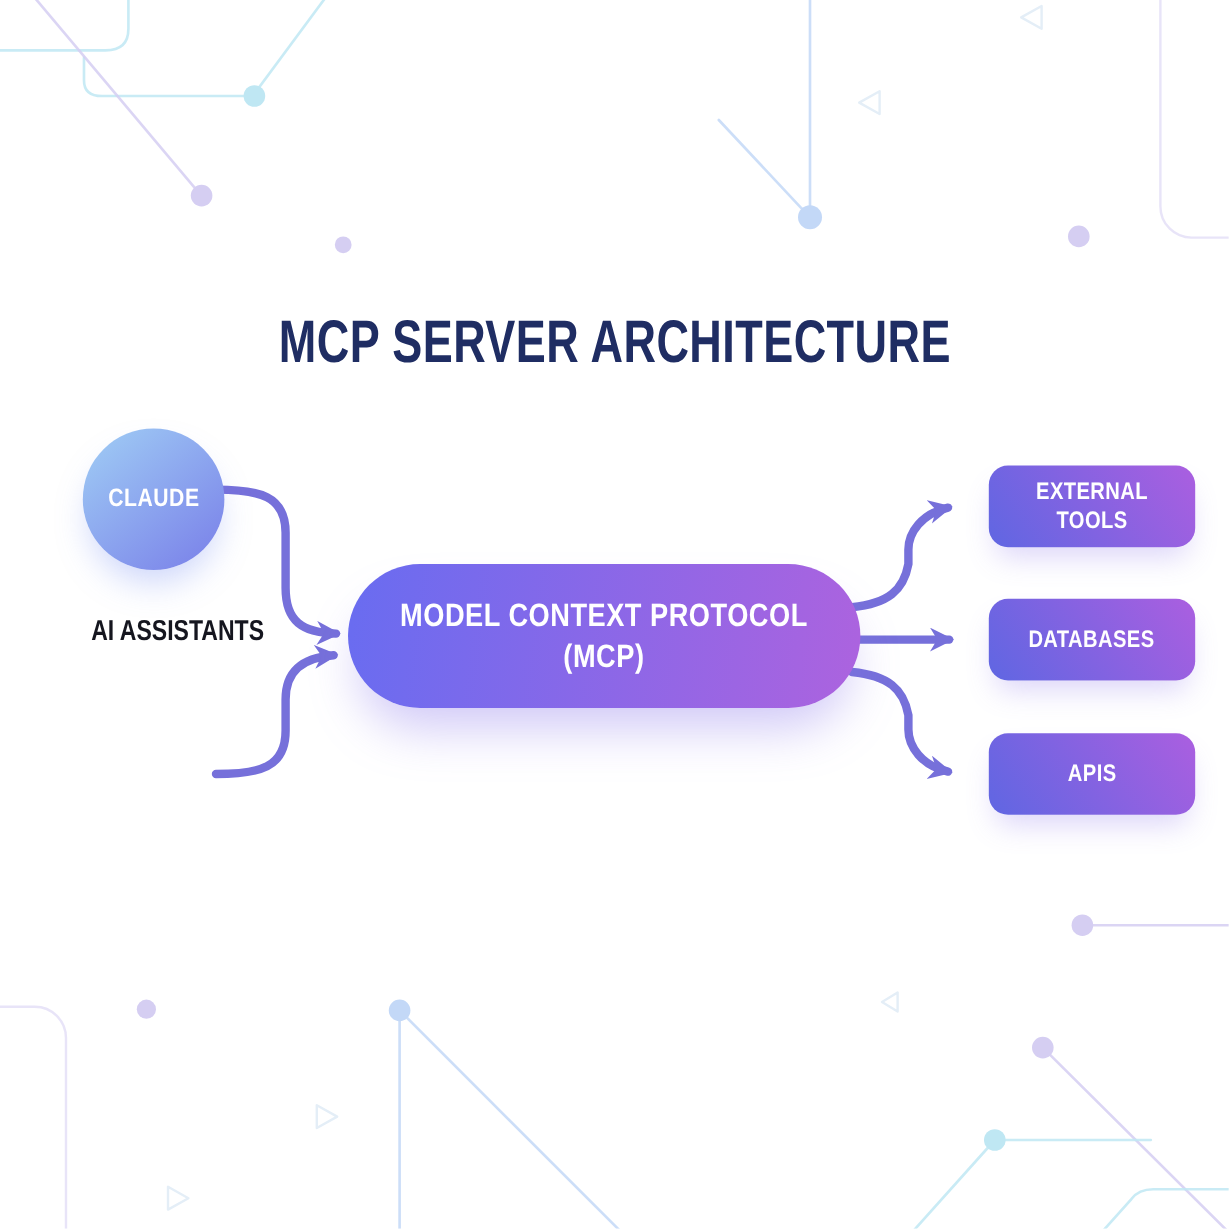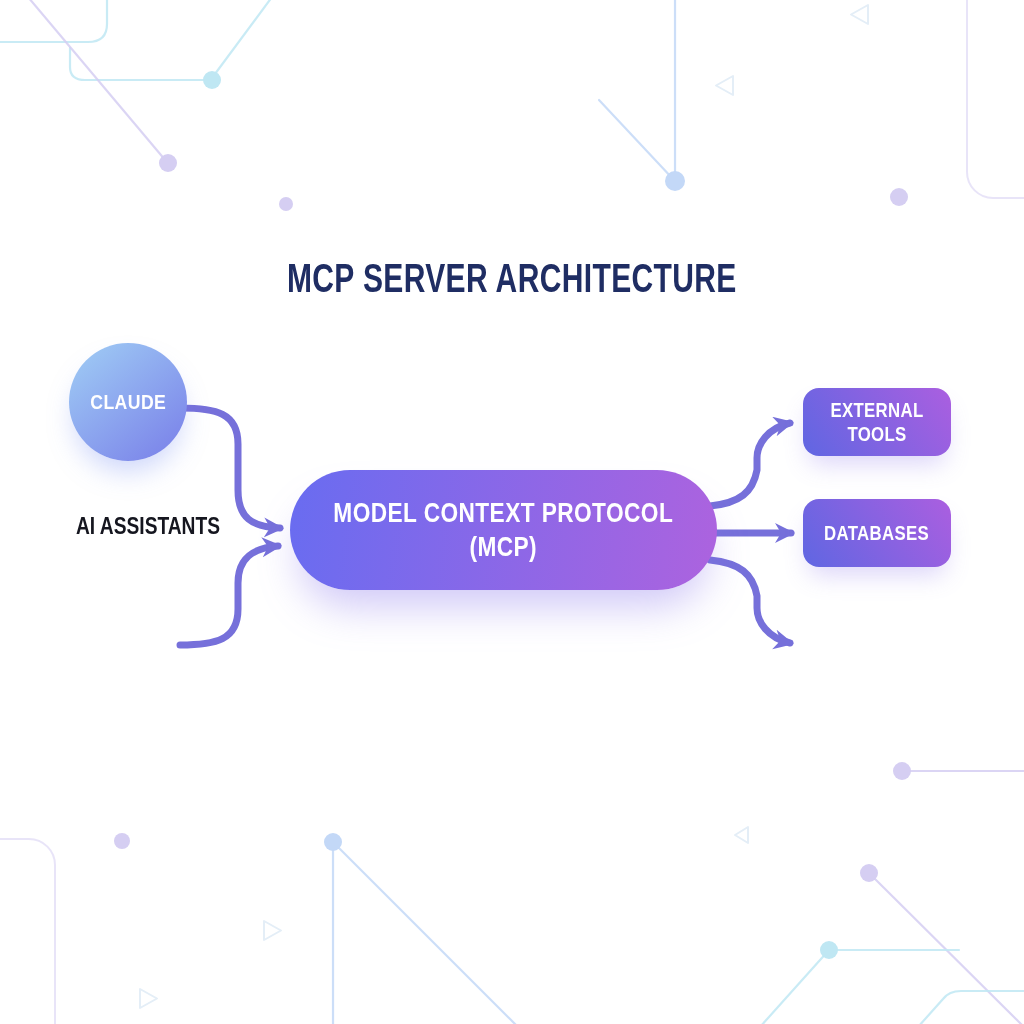--- a/index.html
+++ b/index.html
@@ -21,45 +21,45 @@
   .deco-line{fill:none;stroke-width:2.2;stroke-linecap:round;opacity:.85;}
   .st-cyan{stroke:var(--deco-cyan);} .st-blue{stroke:var(--deco-blue);} .st-lav{stroke:var(--deco-lavender);}
   .fl-cyan{fill:var(--deco-cyan);} .fl-blue{fill:var(--deco-blue);} .fl-lav{fill:var(--deco-lavender);}
   .deco-rect{fill:none;stroke:var(--deco-lavender);stroke-width:2;opacity:.55;}
   .tri{fill:none;stroke:var(--deco-faint);stroke-width:2;stroke-linejoin:round;}
   .arrow-path{fill:none;stroke:var(--arrow);stroke-width:7;stroke-linecap:round;}
   #ah path{fill:var(--arrow);}
   .cond{display:inline-block;transform:scaleX(0.84);}
   .title{
     position:absolute;left:0;top:256px;width:1024px;margin:0;text-align:center;z-index:2;
-    font-size:40px;font-weight:bold;color:var(--title);letter-spacing:0.5px;white-space:nowrap;
+    font-size:50px;font-weight:bold;color:var(--title);letter-spacing:0.5px;white-space:nowrap;
   }
   .title .cond{transform:scaleX(0.75);}
   .ai-circle{
     position:absolute;width:118px;height:118px;border-radius:50%;z-index:2;
     display:flex;align-items:center;justify-content:center;
     background:linear-gradient(140deg,var(--circle-gradient-from) 8%,var(--circle-gradient-to) 88%);
     box-shadow:0 16px 28px -6px rgba(110,135,240,0.35);
   }
-  .circle-claude{left:69px;top:343px;} .circle-cursor{left:69px;top:586px;}
+  .circle-claude{left:69px;top:357px;} .circle-cursor{left:69px;top:586px;}
   .node-label{color:var(--node-text);font-weight:bold;font-size:21px;letter-spacing:0.5px;white-space:nowrap;}
   .group-label{
     position:absolute;left:16px;top:512px;width:265px;text-align:center;z-index:2;
     font-size:24px;font-weight:bold;color:var(--group-label);white-space:nowrap;
   }
   .group-label .cond{transform:scaleX(0.8);}
   .pill{
     position:absolute;left:290px;top:470px;width:427px;height:120px;border-radius:60px;z-index:2;
     display:flex;flex-direction:column;align-items:center;justify-content:center;
     background:linear-gradient(97deg,var(--pill-gradient-from) 2%,var(--pill-gradient-to) 98%);
     box-shadow:0 26px 42px -10px rgba(135,115,235,0.40);
   }
   .pill-line{color:var(--node-text);font-weight:bold;font-size:27px;line-height:34px;letter-spacing:0.5px;white-space:nowrap;}
   .res-box{
-    position:absolute;left:803px;width:148px;height:68px;border-radius:16px;z-index:2;
+    position:absolute;left:824px;width:172px;height:68px;border-radius:16px;z-index:2;
     display:flex;align-items:center;justify-content:center;padding:0 10px;box-sizing:border-box;
     background:linear-gradient(55deg,var(--box-gradient-from) 5%,var(--box-gradient-to) 95%);
     box-shadow:0 14px 24px -6px rgba(140,115,235,0.30);
   }
   .box-external{top:388px;} .box-databases{top:499px;} .box-apis{top:611px;}
   .box-label{color:var(--node-text);font-weight:bold;font-size:20px;line-height:24px;text-align:center;letter-spacing:0.4px;}
 </style>
 </head>
 <body>
 
@@ -132,14 +132,17 @@
     <span class="pill-line cond">MODEL CONTEXT PROTOCOL</span>
     <span class="pill-line cond">(MCP)</span>
   </div>
 
   <div class="res-box box-external">
     <span class="box-label cond">EXTERNAL TOOLS</span>
   </div>
   <div class="res-box box-databases">
     <span class="box-label cond">DATABASES</span>
   </div>
+  <div class="res-box box-apis">
+    <span class="box-label cond">APIS</span>
+  </div>
 
 </div>
 
 </body></html>

